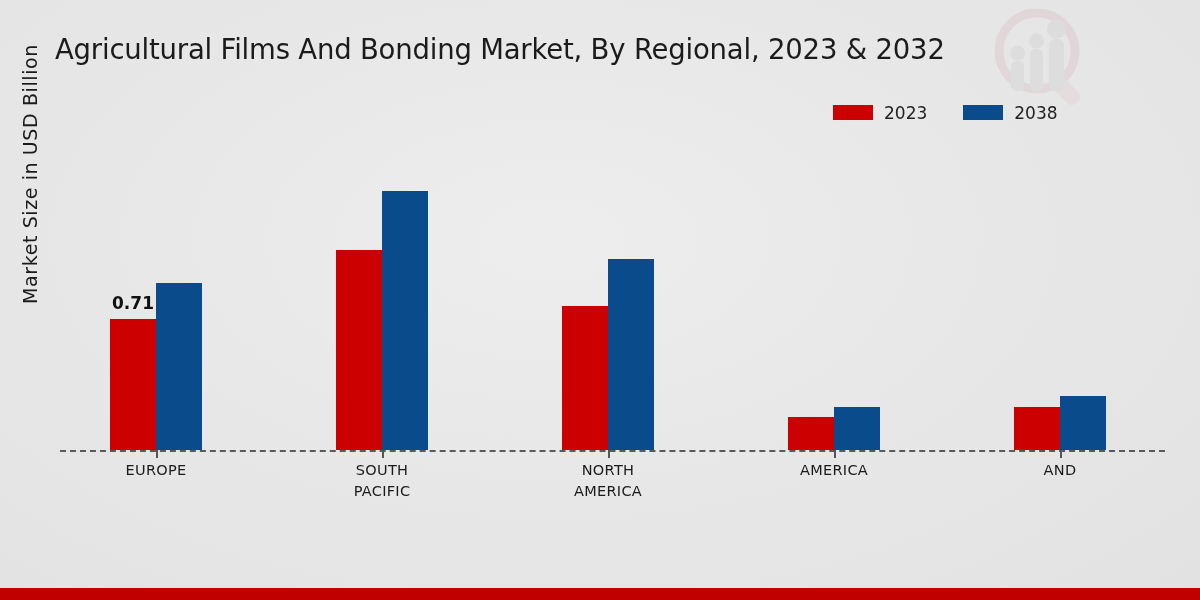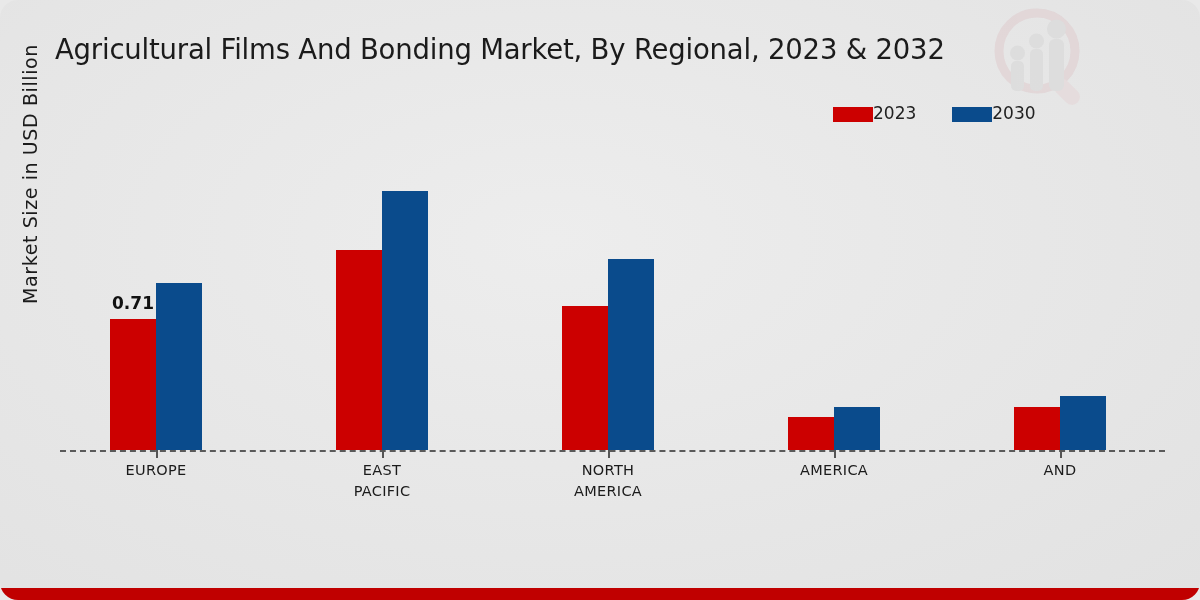--- a/index.html
+++ b/index.html
@@ -15,21 +15,20 @@
     background: #e9e9e9;
   }
 
   #chart-root {
     position: relative;
     width: 1200px;
     height: 600px;
     background:
       radial-gradient(ellipse 900px 500px at 46% 40%, #ededed 0%, #e8e8e8 45%, #e2e2e2 100%);
     overflow: hidden;
-    border-radius: 18px;
   }
 
   
   .watermark {
     position: absolute;
     left: 985px;
     top: 3px;
     width: 112px;
     height: 112px;
     opacity: 0.30;
@@ -52,21 +51,22 @@
   .legend {
     position: absolute;
     left: 833px;
     top: 105px;
     display: flex;
     align-items: center;
     gap: 36px;
   }
   .legend-item {
     display: flex;
-    align-items: flex-end;
+    align-items: flex-start;
+    gap: 11px;
   }
   .legend-swatch {
     width: 40px;
     height: 15px;
     display: block;
   }
   .legend-label {
     font-size: 17px;
     color: #222;
     line-height: 1;
@@ -187,21 +187,21 @@
 
   <div class="chart-title">Agricultural Films And Bonding Market, By Regional, 2023 &amp; 2032</div>
 
   <div class="legend">
     <div class="legend-item">
       <span class="legend-swatch" style="background:#CC0000"></span>
       <span class="legend-label">2023</span>
     </div>
     <div class="legend-item">
       <span class="legend-swatch" style="background:#0A4B8C"></span>
-      <span class="legend-label">2030</span>
+      <span class="legend-label">2038</span>
     </div>
   </div>
 
   <div class="y-axis-title">Market Size in USD Billion</div>
 
   <div class="plot-area">
     <div class="baseline"></div>
     <div id="bars-layer">
         <div class="bar-group" style="left: 110px;">
           <div class="bar series-2023" style="height: 131.481px; background: rgb(204, 0, 0);">
@@ -226,21 +226,21 @@
           <div class="bar series-2032" style="height: 53.7037px; background: rgb(10, 75, 140);"></div>
         </div>
       </div>
     <div id="labels-layer">
         <div class="tick" style="left: 156px;"></div>
         <div class="cat-label" style="left: 61px; text-align: center;">
           <div>EUROPE</div>
         </div>
         <div class="tick" style="left: 382px;"></div>
         <div class="cat-label" style="left: 287px;">
-          <div>EAST</div>
+          <div>SOUTH</div>
           <div>PACIFIC</div>
         </div>
         <div class="tick" style="left: 608px;"></div>
         <div class="cat-label" style="left: 513px;">
           <div>NORTH</div>
           <div>AMERICA</div>
         </div>
         <div class="tick" style="left: 834px;"></div>
         <div class="cat-label" style="left: 739px;">
           <div>AMERICA</div>

